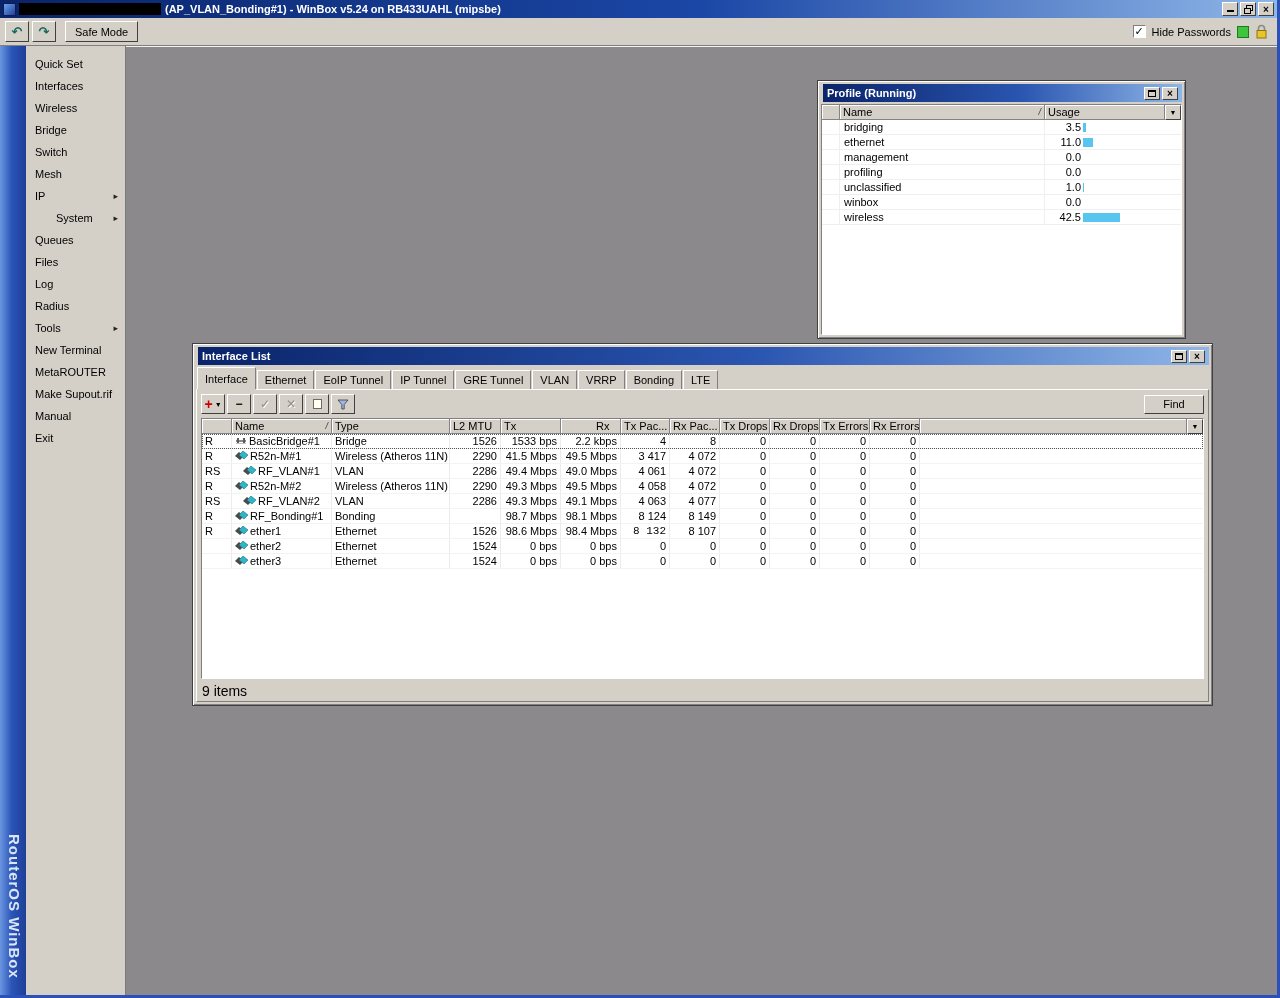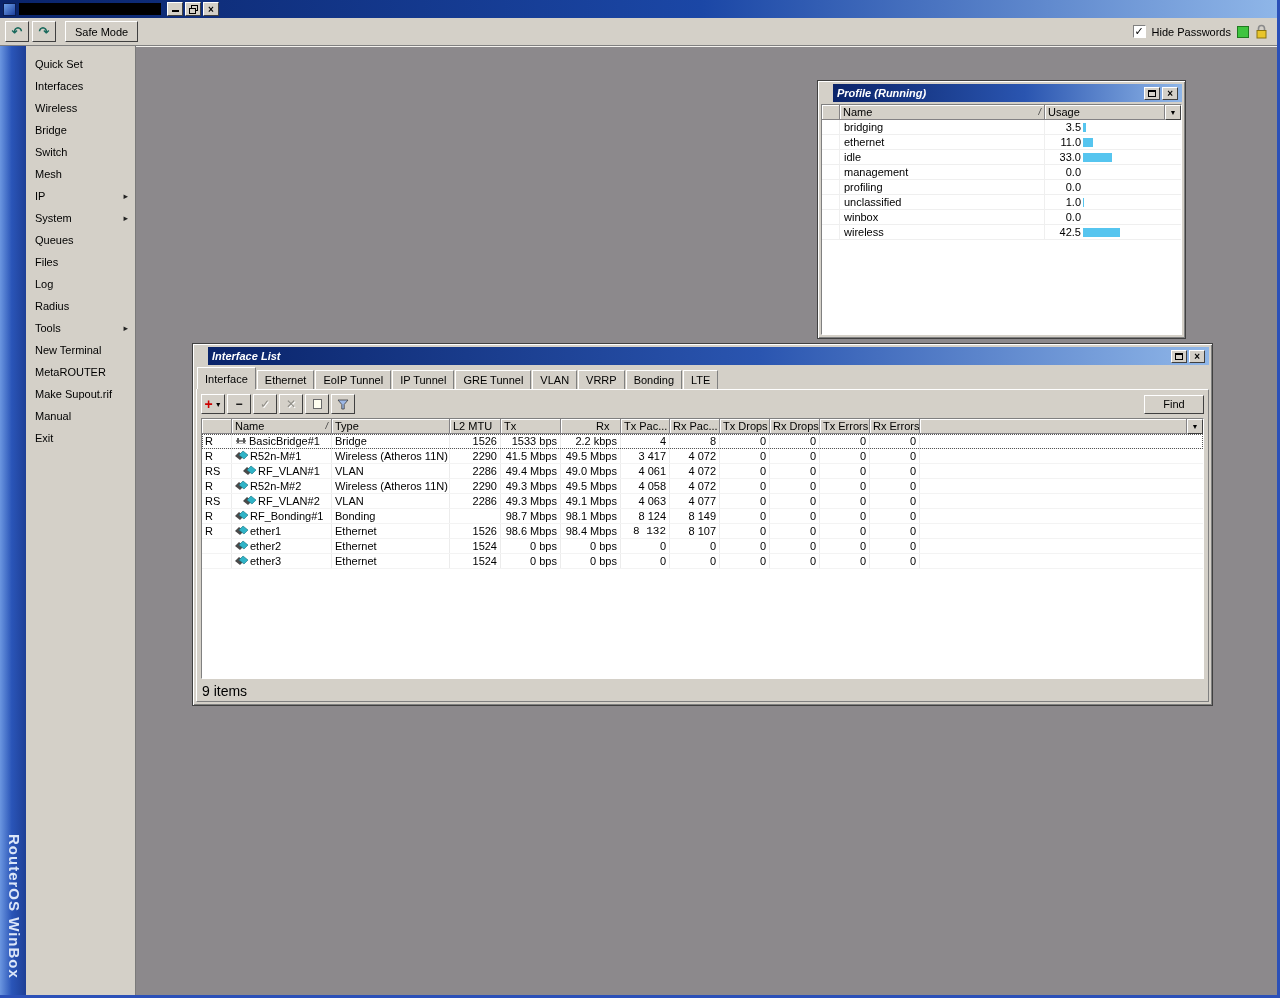--- a/index.html
+++ b/index.html
@@ -33,35 +33,35 @@
   .hp-label { font-size:11px; }
   .green-ind { width:12px; height:12px; background:#3fc43f; border:1px solid #1f7a1f; }
 
   
   .banner { position:absolute; left:0; top:46px; bottom:0; width:26px;
     background:linear-gradient(90deg,#6b96e0 0%,#2a55b8 45%,#1e3f96 100%); }
   .banner-text { position:absolute; left:23px; top:788px; transform:rotate(90deg); transform-origin:0 0;
     color:#dce6f8; font-size:15px; font-weight:bold; letter-spacing:1px; white-space:nowrap; }
 
   
-  .sidebar { position:absolute; left:26px; top:46px; bottom:0; width:110px; background:#d4d0c8;
+  .sidebar { position:absolute; left:26px; top:46px; bottom:0; width:100px; background:#d4d0c8;
     border-right:1px solid #7a7a7a; padding-top:7px; }
   .side-item { height:22px; display:flex; align-items:center; justify-content:space-between;
     padding:0 7px 0 9px; font-size:11px; color:#000; cursor:default; }
   .side-arrow { font-size:9px; color:#222; }
 
   
   .mdi { position:absolute; left:126px; top:46px; right:0; bottom:0; }
 
   
   .window { position:absolute; background:#d4d0c8; border:1px solid #404040;
     box-shadow:inset 1px 1px 0 #fff, inset -1px -1px 0 #808080; }
-  .wtitle { position:absolute; left:15px; right:3px; top:3px; height:18px;
+  .wtitle { position:absolute; left:5px; right:3px; top:3px; height:18px;
     background:linear-gradient(90deg,#0a246a 0%,#2a55b0 55%,#8fb6e8 100%);
-    display:flex; align-items:center; padding:0 4px; color:#fff; font-size:11px; font-weight:bold;font-style:italic; }
+    display:flex; align-items:center; padding:0 4px; color:#fff; font-size:11px; font-weight:bold; }
   .wtitle .sp { flex:1; }
   .wbtn { width:16px; height:13px; margin-left:2px; background:#d4d0c8;
     border:1px solid; border-color:#fff #404040 #404040 #fff;
     display:flex; align-items:center; justify-content:center; font-size:10px; font-weight:bold; color:#000; }
   .glyph-max { width:8px; height:7px; border:1px solid #000; border-top-width:2px; }
   .wbody { position:absolute; left:3px; right:3px; top:23px; bottom:3px; }
 
   
   #profile-window { left:691px; top:34px; width:369px; height:259px; }
   .plist { position:absolute; inset:0; background:#fff; border:1px solid; border-color:#808080 #fff #fff #808080; overflow:hidden; }
@@ -113,20 +113,21 @@
   .istatus { position:absolute; left:5px; bottom:2px; height:17px; display:flex; align-items:center; font-size:14px; }
 </style>
 </head>
 <body>
 
 <div id="app">
 
   <div class="titlebar">
     <div class="app-icon"></div>
     <div class="redacted"></div>
+    <div class="title-text">(AP_VLAN_Bonding#1) - WinBox v5.24 on RB433UAHL (mipsbe)</div>
     <div class="winbtn">
         <i class="glyph-min"></i>
       </div>
     <div class="winbtn">
       <svg width="9" height="9" viewBox="0 0 9 9">
           <rect x="2.5" y="0.5" width="6" height="5" fill="none" stroke="#000"></rect>
           <rect x="0.5" y="3.5" width="6" height="5" fill="#d4d0c8" stroke="#000"></rect>
         </svg>
     </div>
     <div class="winbtn">
@@ -178,21 +179,21 @@
         <div style="display: inline;">Switch</div>
       </div>
       <div class="side-item">
         <div style="display: inline;">Mesh</div>
       </div>
       <div class="side-item">
         <div style="display: inline;">IP</div>
         <div class="side-arrow">▸</div>
       </div>
       <div class="side-item">
-        <div style="display: inline;">System</div>
+        <div style="display: inline; margin-left: 21px;">System</div>
         <div class="side-arrow">▸</div>
       </div>
       <div class="side-item">
         <div style="display: inline;">Queues</div>
       </div>
       <div class="side-item">
         <div style="display: inline;">Files</div>
       </div>
       <div class="side-item">
         <div style="display: inline;">Log</div>
@@ -255,28 +256,20 @@
                   <div class="unum">3.5</div>
                   <div class="ubar" style="width: 3px;"></div>
                 </div>
               </div>
               <div class="prow">
                 <div class="pc-flag"></div>
                 <div class="pc-name">ethernet</div>
                 <div class="pc-usage">
                   <div class="unum">11.0</div>
                   <div class="ubar" style="width: 10px;"></div>
-                </div>
-              </div>
-              <div class="prow">
-                <div class="pc-flag"></div>
-                <div class="pc-name">idle</div>
-                <div class="pc-usage">
-                  <div class="unum">33.0</div>
-                  <div class="ubar" style="width: 29px;"></div>
                 </div>
               </div>
               <div class="prow">
                 <div class="pc-flag"></div>
                 <div class="pc-name">management</div>
                 <div class="pc-usage">
                   <div class="unum">0.0</div>
                 </div>
               </div>
               <div class="prow">

